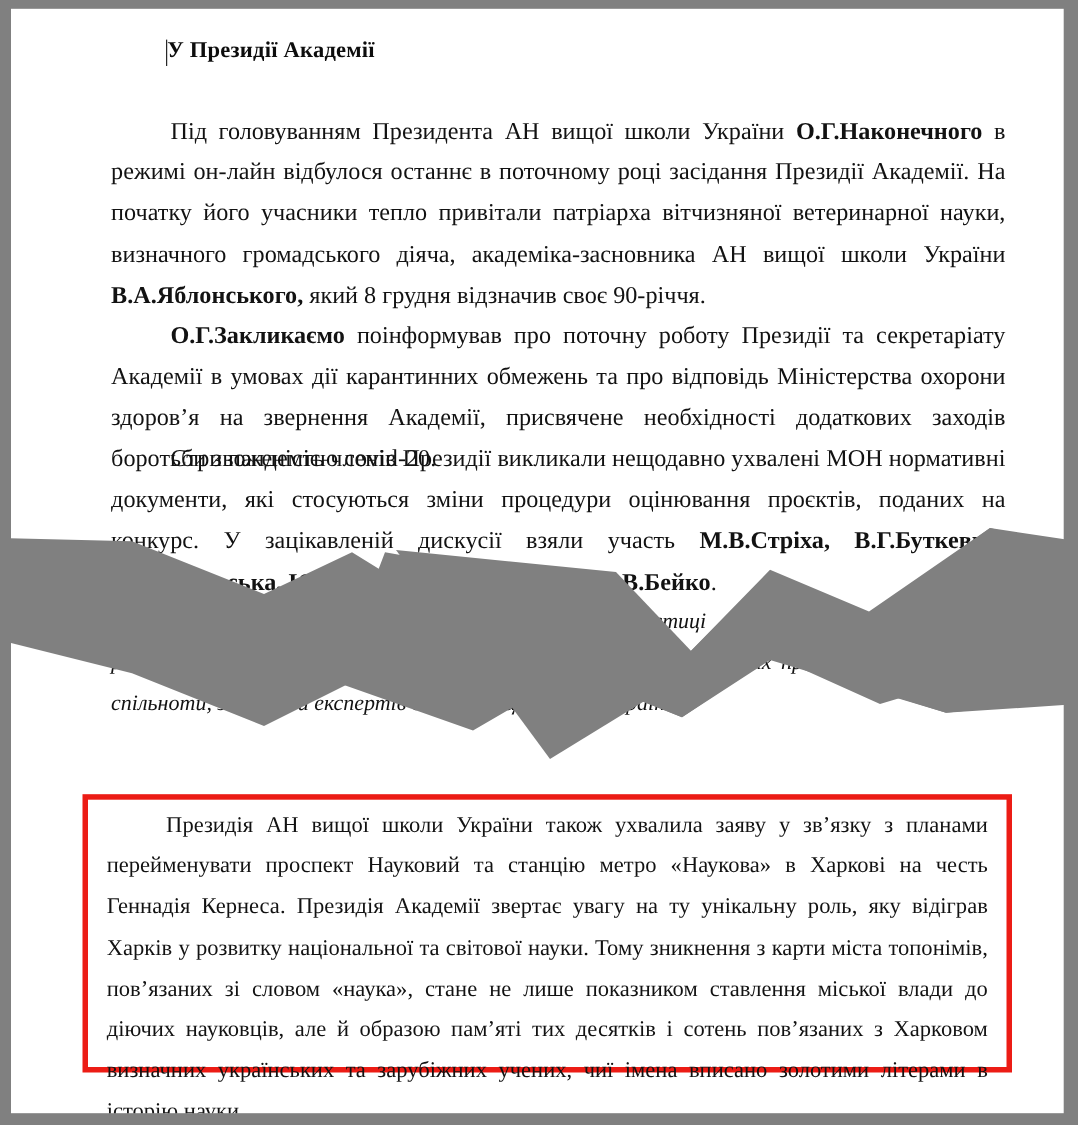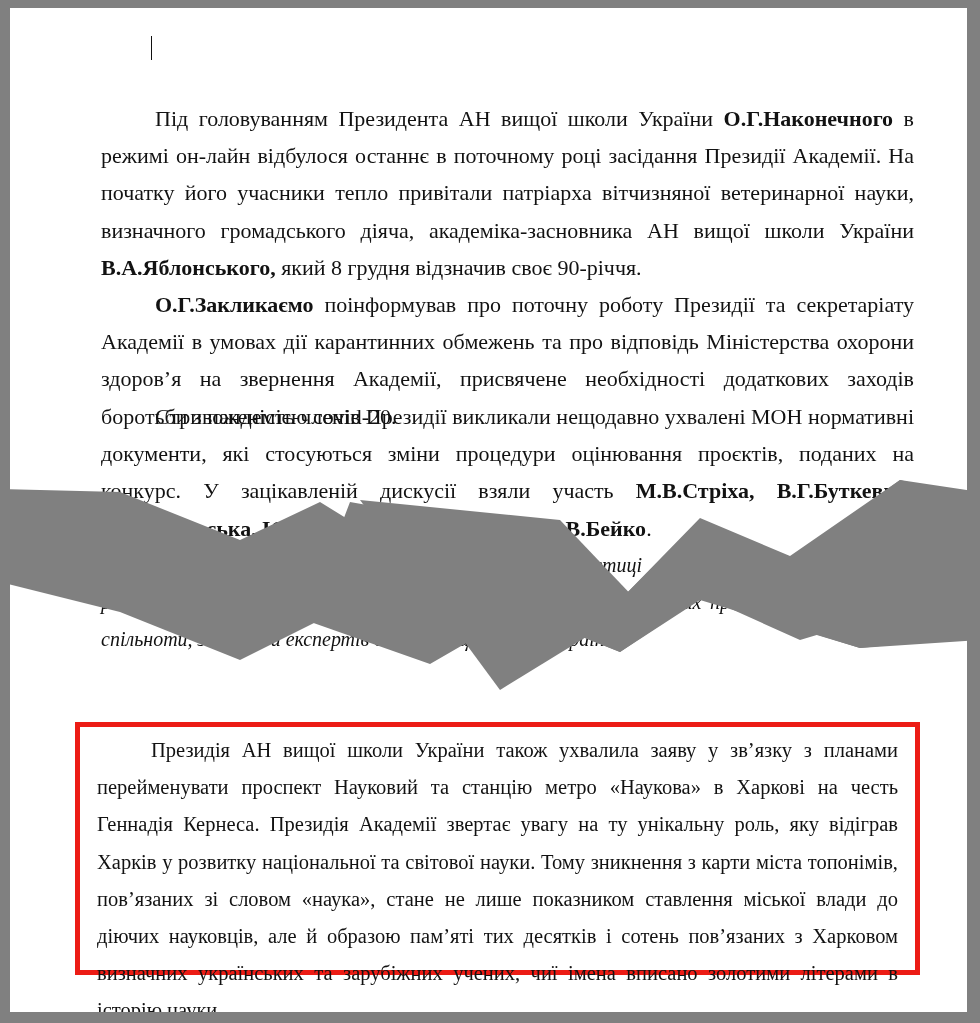--- a/index.html
+++ b/index.html
@@ -117,20 +117,21 @@
     box-sizing: border-box;
   }
 </style>
 </head>
 <body>
 
 <div id="page-sheet">
   <div id="page-inner">
 
     <span class="caret"></span>
+    <div class="doc-title">У Президії Академії</div>
 
     <p class="para" id="p1"><span>Під головуванням Президента АН вищої школи України </span><b>О.Г.Наконечного</b><span> в режимі он-лайн відбулося останнє в поточному році засідання Президії Академії.  На початку його учасники тепло привітали патріарха вітчизняної ветеринарної науки, визначного громадського діяча, академіка-засновника АН вищої школи України </span><b>В.А.Яблонського,</b><span> який 8 грудня відзначив своє 90-річчя.</span></p>
     <p class="para" id="p2"><b>О.Г.Закликаємо</b><span> поінформував про поточну роботу Президії та секретаріату Академії в умовах дії карантинних обмежень та про відповідь Міністерства охорони здоров’я на звернення Академії, присвячене необхідності додаткових заходів боротьби з пандемією covid-20.</span></p>
     <p class="para" id="p3"><span>Стривоженість членів Президії викликали нещодавно ухвалені МОН нормативні документи, які стосуються зміни процедури оцінювання проєктів, поданих на конкурс. У зацікавленій дискусії взяли участь </span><b>М.В.Стріха, В.Г.Буткевич, Л.В.Поповська, Ю.С.Пройдак, В.І.Григорук, І.В.Бейко</b><span>.</span></p>
     <p class="para italic" id="p4"><span>реферованих видань та підвищення гуманітаристиці основною формою наукового результату). Закликаємо МОН залучити до роботи авторитетних представників наукової спільноти, зокрема й експертів від АН вищої школи України».</span></p>
 
     <div id="red-box"></div>
     <p id="red-box-text">Президія АН вищої школи України також ухвалила заяву у зв’язку з планами перейменувати проспект Науковий та станцію метро «Наукова» в Харкові на честь Геннадія Кернеса. Президія Академії звертає увагу на ту унікальну роль, яку відіграв Харків у розвитку національної та світової науки. Тому зникнення з карти міста топонімів, пов’язаних зі словом «наука», стане не лише показником ставлення міської влади до діючих науковців, але й образою пам’яті тих десятків і сотень пов’язаних з Харковом визначних українських та зарубіжних учених, чиї імена вписано золотими літерами в історію науки.</p>
 
   </div>

